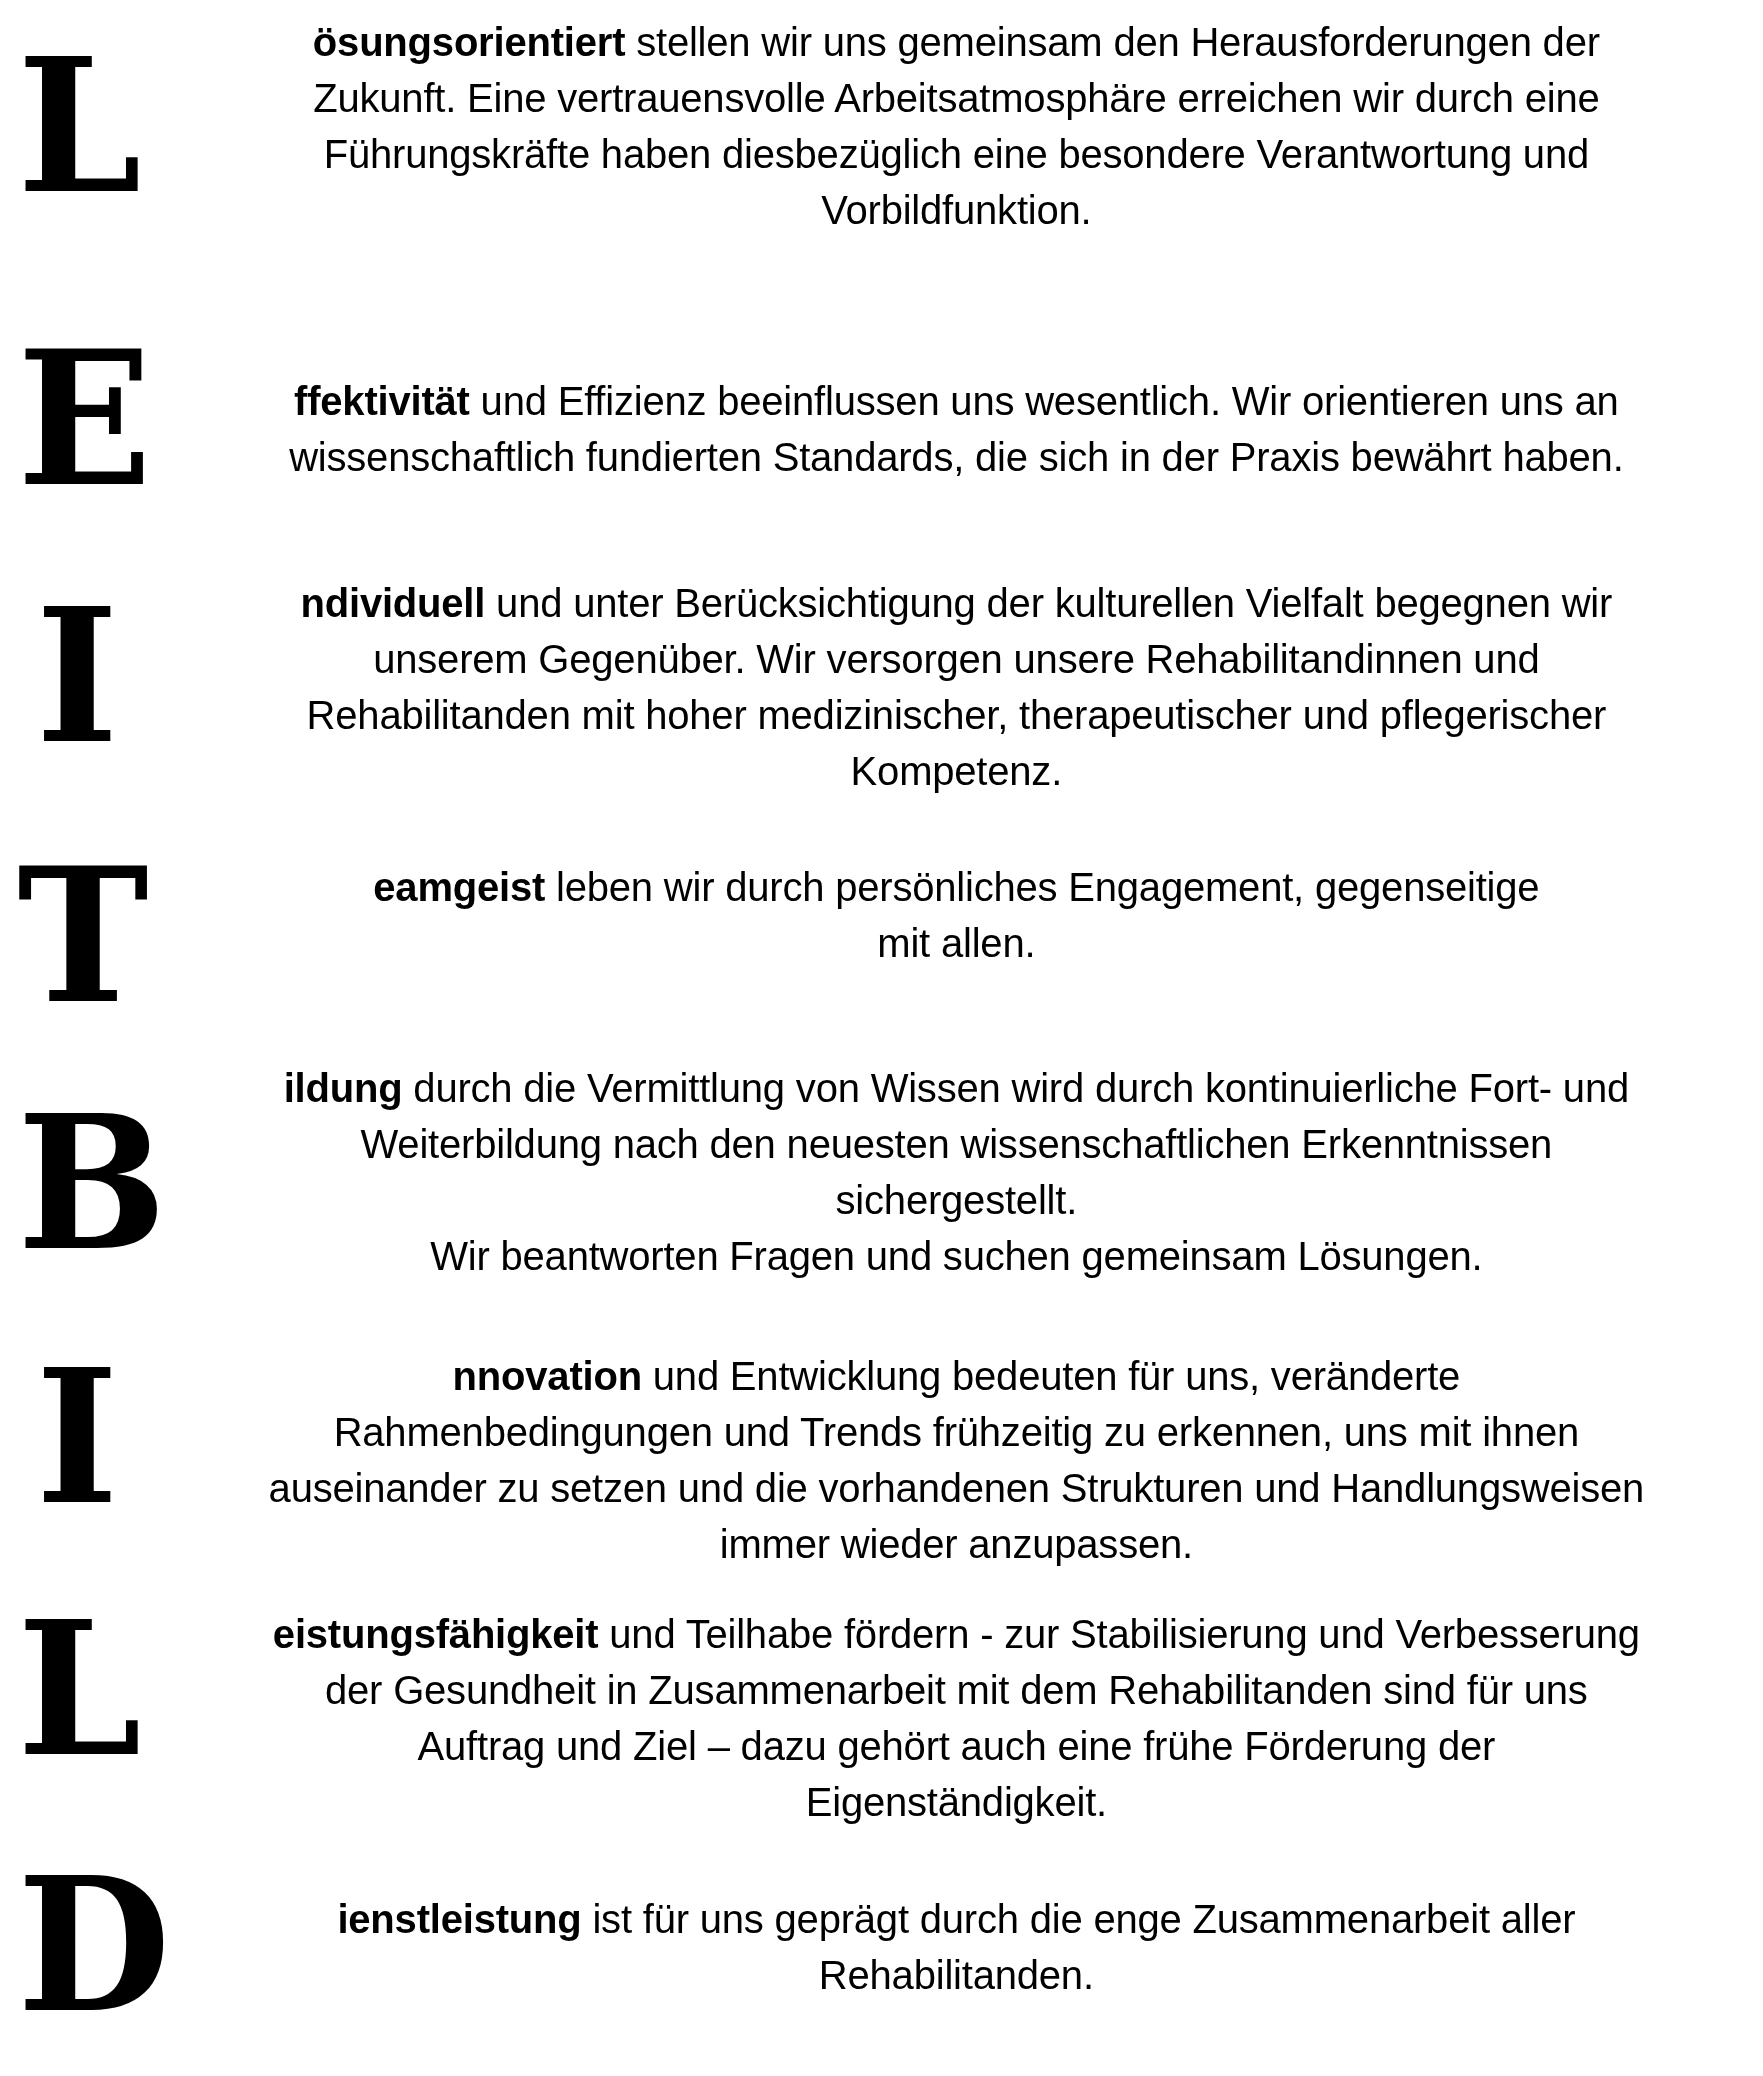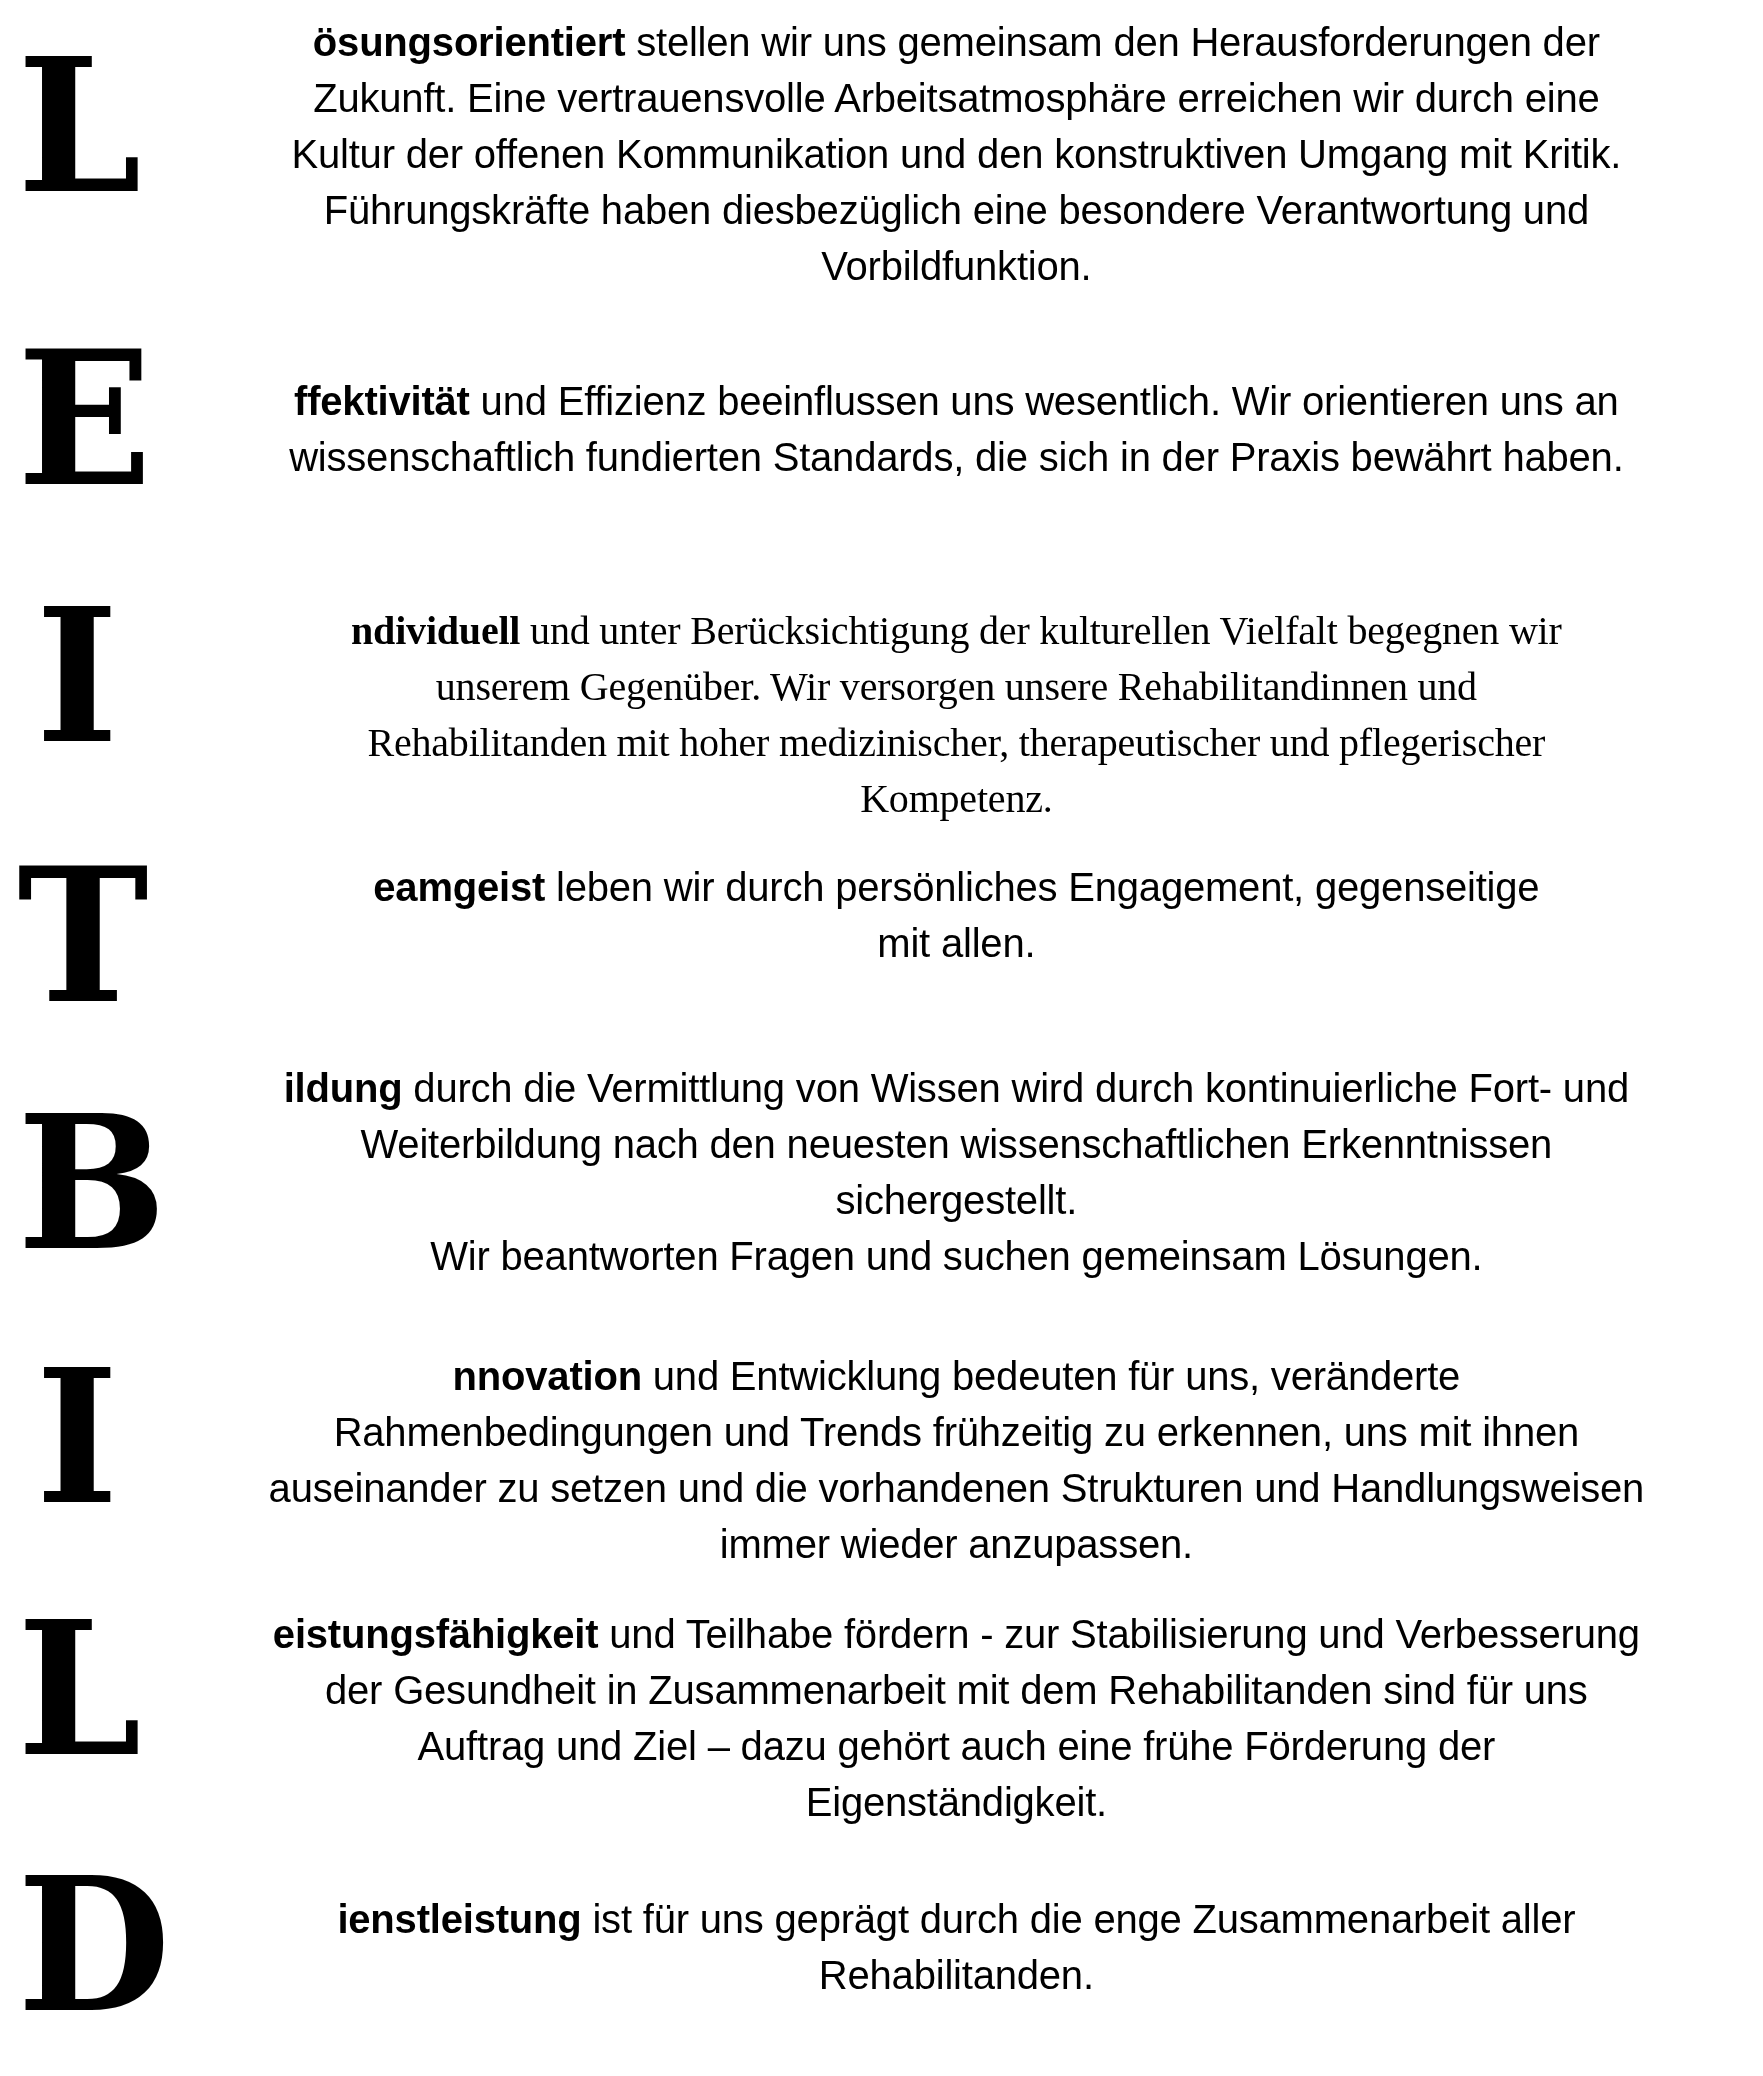--- a/index.html
+++ b/index.html
@@ -50,37 +50,36 @@
     }
   </style>
 </head>
 <body>
 
 <div class="section" style="top:0;">
   <div class="cap" style="top:33px;">L</div>
   <div class="text" style="top:14px;">
     <span class="line"><b>ösungsorientiert</b><span> stellen wir uns gemeinsam den Herausforderungen der</span></span>
     <span class="line">Zukunft.  Eine vertrauensvolle Arbeitsatmosphäre erreichen wir durch eine</span>
-    <span class="line">Kultur der offenen Kommunikation und den konstruktiven Umgang mit Kritik.</span>
     <span class="line">Führungskräfte haben diesbezüglich eine besondere Verantwortung und</span>
     <span class="line">Vorbildfunktion.</span>
   </div>
 </div>
 
 <div class="section" style="top:0;">
   <div class="cap" style="top:326px;">E</div>
   <div class="text" style="top:373px;">
     <span class="line"><b>ffektivität</b><span> und Effizienz beeinflussen uns wesentlich. Wir orientieren uns an</span></span>
     <span class="line">wissenschaftlich fundierten Standards, die sich in der Praxis bewährt haben.</span>
   </div>
 </div>
 
 <div class="section" style="top:0;">
   <div class="cap" style="top:583px;">I</div>
-  <div class="text" style="top:603px;font-family:Liberation Serif, serif;">
+  <div class="text" style="top:575px;">
     <span class="line"><b>ndividuell</b><span> und unter Berücksichtigung der kulturellen Vielfalt begegnen wir</span></span>
     <span class="line">unserem Gegenüber. Wir versorgen unsere Rehabilitandinnen und</span>
     <span class="line">Rehabilitanden mit hoher medizinischer, therapeutischer und pflegerischer</span>
     <span class="line">Kompetenz.</span>
   </div>
 </div>
 
 <div class="section" style="top:0;">
   <div class="cap" style="top:843px;">T</div>
   <div class="text" style="top:859px;">

